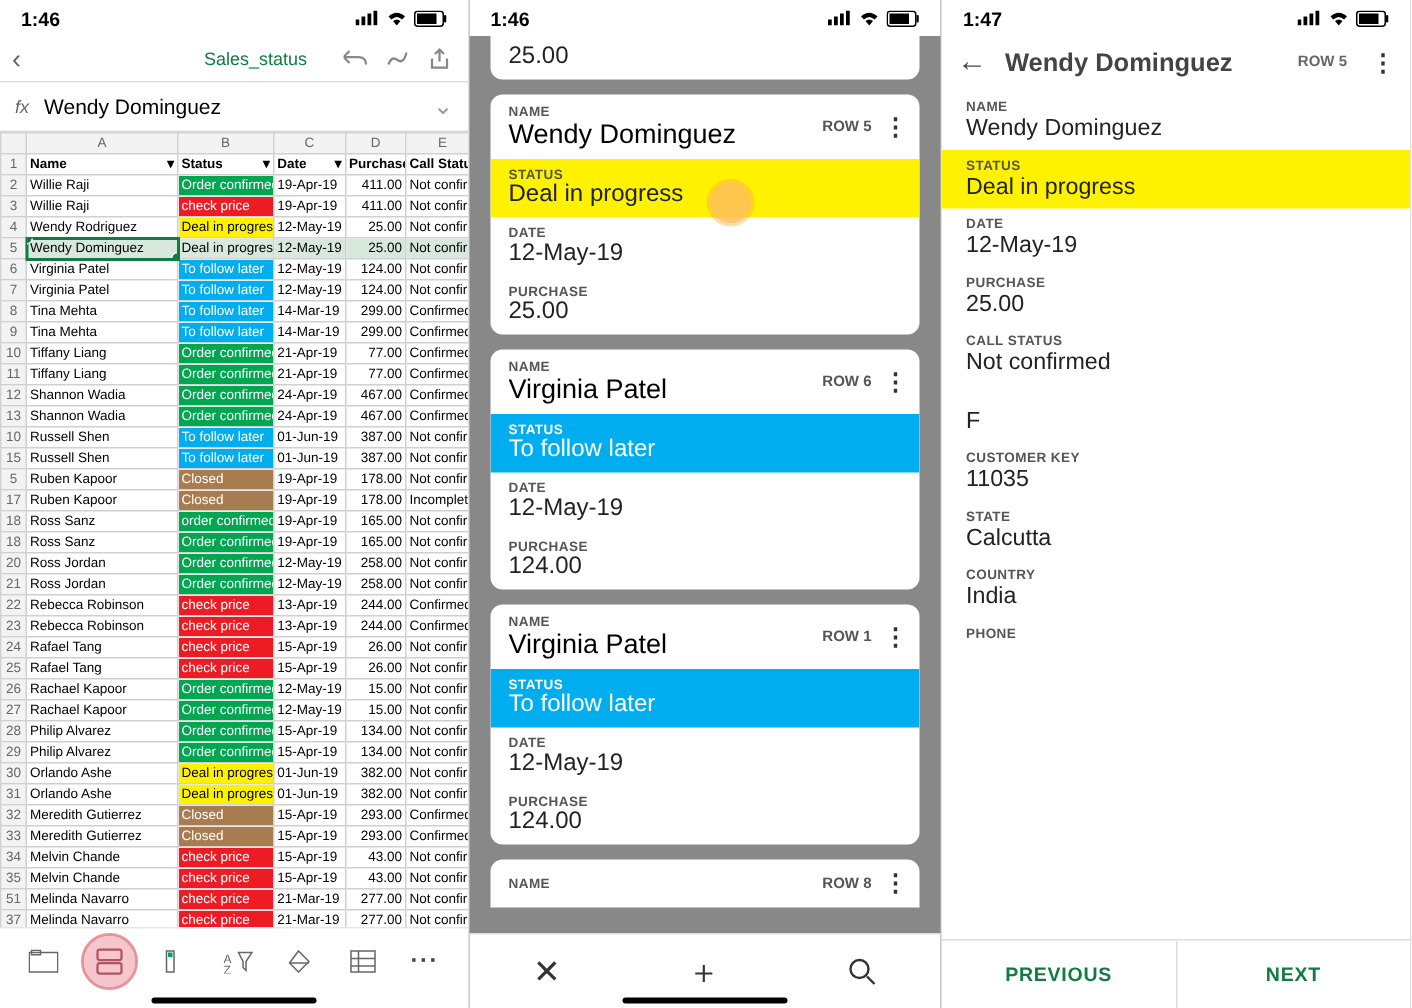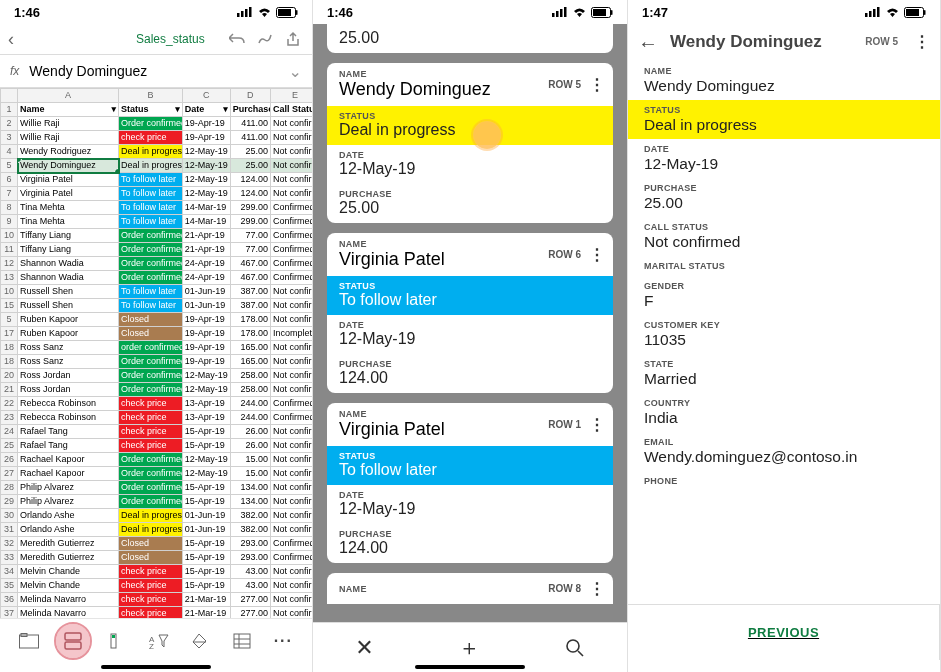--- a/index.html
+++ b/index.html
@@ -77,21 +77,21 @@
   .s3-title { font-size: 17px; font-weight:600; color:#444; margin-left:12px;}
   .s3-row-ind { margin-left:auto; font-size: 10px; font-weight:700; color:#666;}
   .back-arr { font-size: 20px; color:#444;}
 
   .detail { padding: 2px 0; }
   .d-row { padding: 5px 16px 5px 16px; }
   .d-label { font-size:9px; color:#555; font-weight:700; letter-spacing:0.3px; text-transform:uppercase;}
   .d-val { font-size: 15.5px; color:#222; margin-top:1px;}
   .d-row.hl { background:#fff200; }
 
-  .s3-bottom { position:absolute; bottom:12px; left:0; right:0; height:56px; border-top:1px solid #ddd; display:flex;text-decoration:underline; }
+  .s3-bottom { position:absolute; bottom:0; left:0; right:0; height:46px; border-top:1px solid #ddd; display:flex; }
   .s3-bottom > div { flex:1; display:flex; align-items:center; justify-content:center; font-size:13px; font-weight:700; color:#107c41; letter-spacing:0.5px;}
   .s3-bottom > div:first-child { border-right:1px solid #ddd;}
 
   svg { display:block; }
 </style>
 </head>
 <body>
 
 <div class="screen s1">
   <div class="status-bar">
@@ -424,21 +424,21 @@
           </tr>
           <tr>
             <td class="colnum">35</td>
             <td class="col-name">Melvin Chande</td>
             <td class="col-status st-cp">check price</td>
             <td class="col-date">15-Apr-19</td>
             <td class="col-purchase">43.00</td>
             <td class="col-call">Not confirm</td>
           </tr>
           <tr>
-            <td class="colnum">36</td>
+            <td class="colnum">51</td>
             <td class="col-name">Melinda Navarro</td>
             <td class="col-status st-cp">check price</td>
             <td class="col-date">21-Mar-19</td>
             <td class="col-purchase">277.00</td>
             <td class="col-call">Not confirm</td>
           </tr>
           <tr>
             <td class="colnum">37</td>
             <td class="col-name">Melinda Navarro</td>
             <td class="col-status st-cp">check price</td>
@@ -683,43 +683,38 @@
       </div>
       <div class="d-row">
         <div class="d-label">PURCHASE</div>
         <div class="d-val">25.00</div>
       </div>
       <div class="d-row">
         <div class="d-label">CALL STATUS</div>
         <div class="d-val">Not confirmed</div>
       </div>
       <div class="d-row">
-        <div class="d-label">MARITAL STATUS</div>
-      </div>
-      <div class="d-row">
-        <div class="d-label">GENDER</div>
+      </div>
+      <div class="d-row">
         <div class="d-val">F</div>
       </div>
       <div class="d-row">
         <div class="d-label">CUSTOMER KEY</div>
         <div class="d-val">11035</div>
       </div>
       <div class="d-row">
         <div class="d-label">STATE</div>
-        <div class="d-val">Married</div>
+        <div class="d-val">Calcutta</div>
       </div>
       <div class="d-row">
         <div class="d-label">COUNTRY</div>
         <div class="d-val">India</div>
-      </div>
-      <div class="d-row">
-        <div class="d-label">EMAIL</div>
-        <div class="d-val">Wendy.dominguez@contoso.in</div>
       </div>
       <div class="d-row">
         <div class="d-label">PHONE</div>
         <div class="d-val"></div>
       </div>
     </div>
   <div class="s3-bottom">
     <div>PREVIOUS</div>
+    <div>NEXT</div>
   </div>
 </div>
 
 </body></html>

